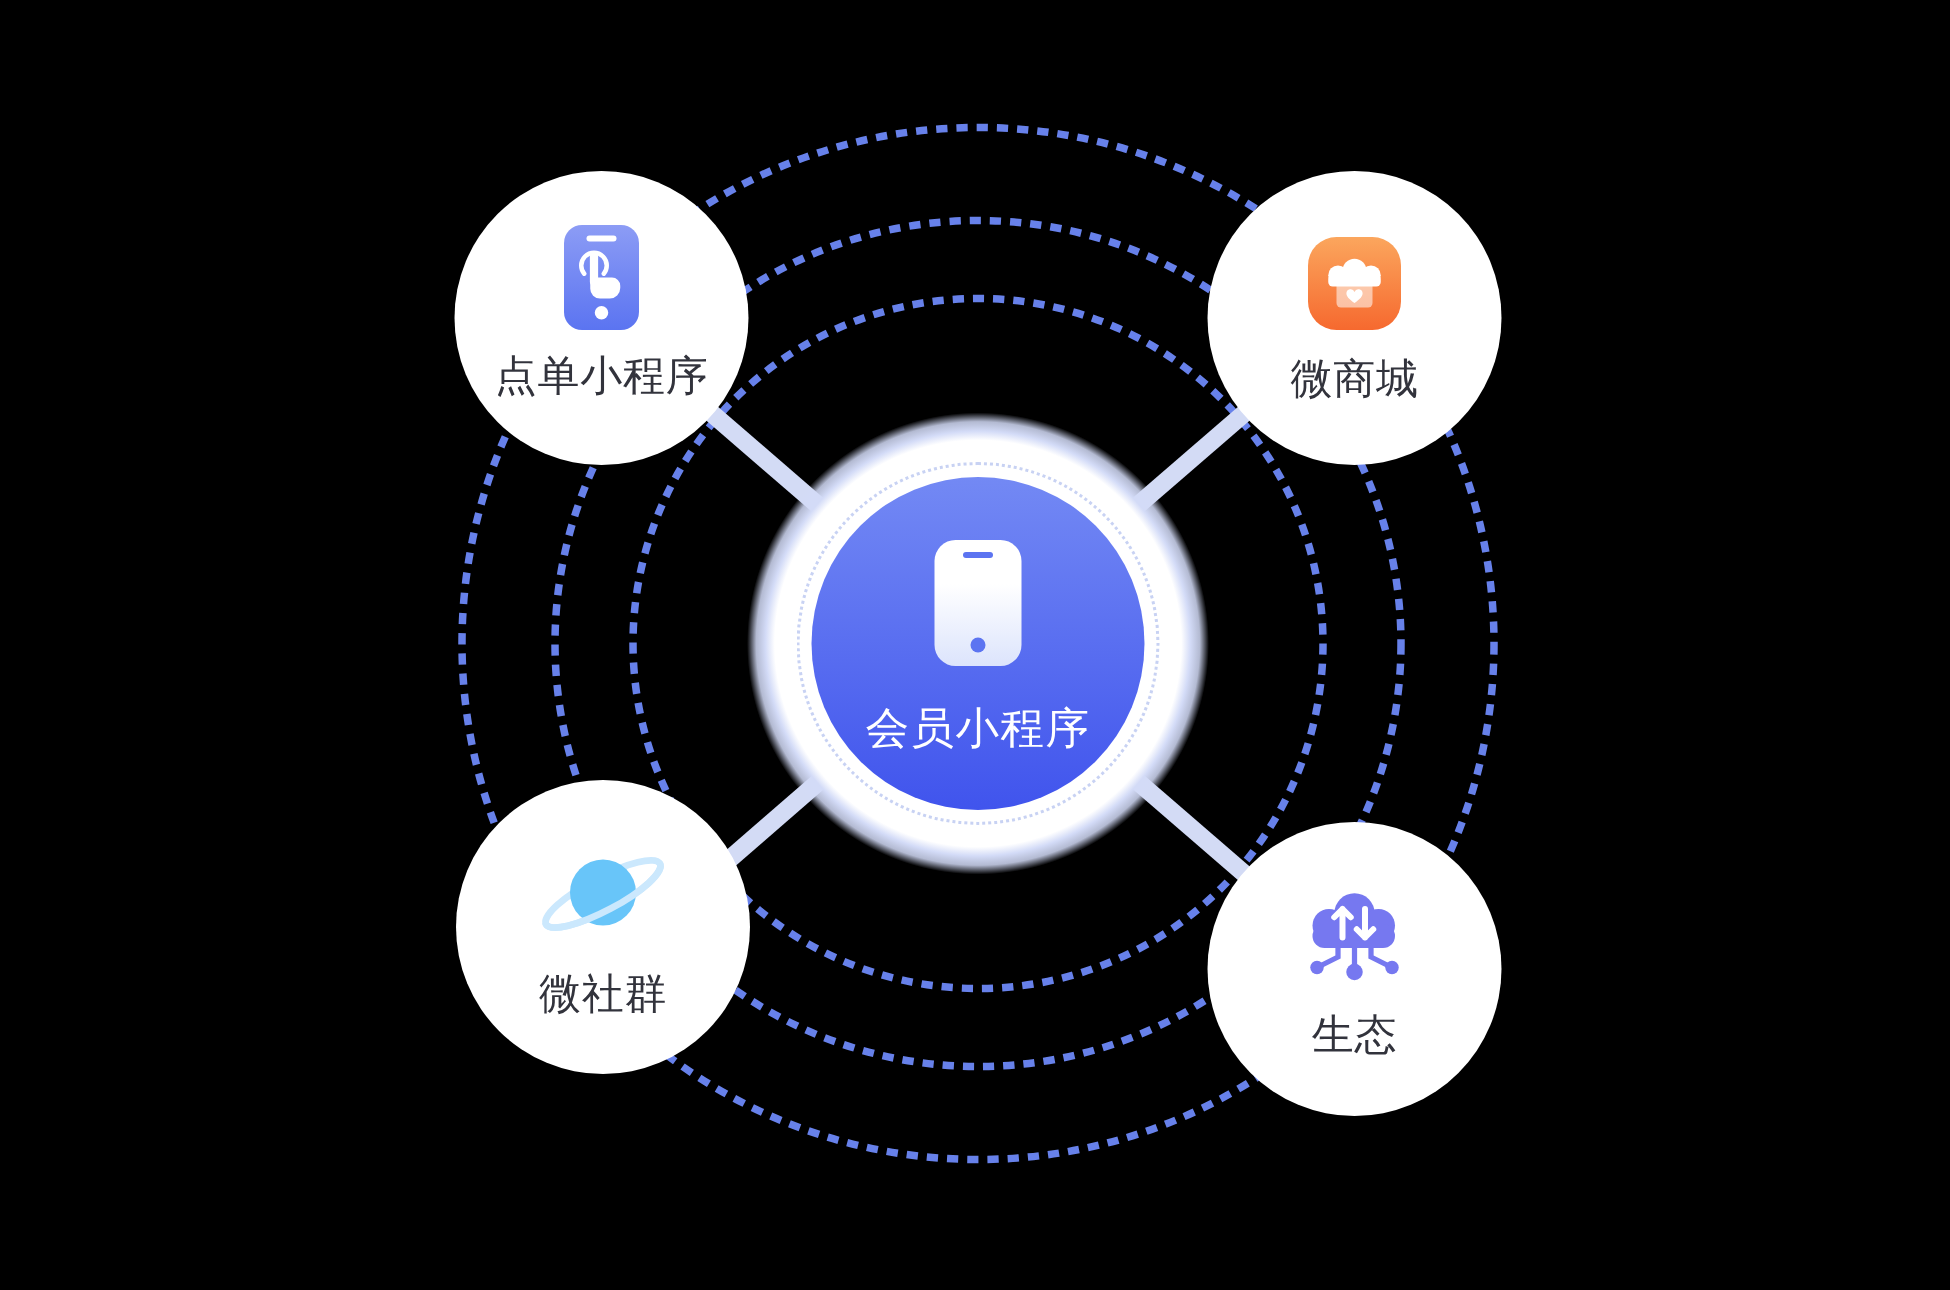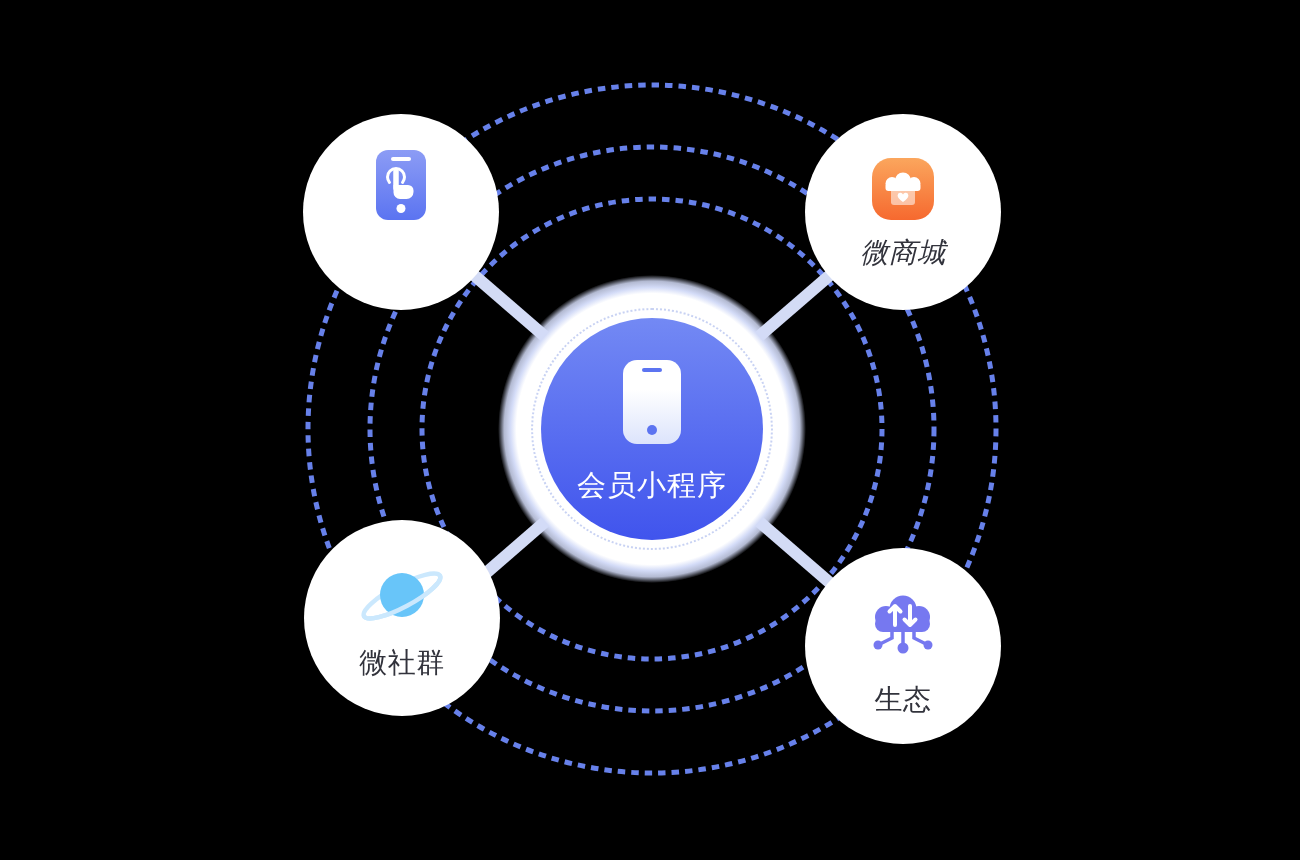--- a/index.html
+++ b/index.html
@@ -84,25 +84,25 @@
   .node-label {
     font-size: 28px;
     font-weight: 500;
     color: #32333c;
     letter-spacing: 0.5px;
     white-space: nowrap;
   }
   .node-tl .icon { margin-top: 36px; }
   .node-tl .node-label { margin-top: 12px; }
   .node-tr .icon { margin-top: 44px; }
-  .node-tr .node-label { margin-top: 14px; font-style: italic; }
+  .node-tr .node-label { margin-top: 14px; }
   .node-bl .icon { margin-top: 42px; }
   .node-bl .node-label { margin-top: 12px; }
   .node-br .icon { margin-top: 44px; }
-  .node-br .node-label { margin-top: 19px; }
+  .node-br .node-label { margin-top: 9px; }
   .icon { overflow: visible; display: block; }
 </style>
 </head>
 <body>
 
 <div class="canvas">
 
   <svg class="bg" viewBox="0 0 1300 860">
     <g fill="none" stroke="#6781EA" stroke-width="5" stroke-dasharray="7.5 6">
       <circle cx="652" cy="429" r="230"></circle>
@@ -136,20 +136,21 @@
             <stop offset="1" stop-color="#5B74F1"></stop>
         </linearGradient>
       </defs>
       <rect x="0" y="0" width="50" height="70" rx="12" fill="url(#g-phone)"></rect>
       <rect x="15" y="7" width="20" height="4" rx="2" fill="#fff"></rect>
       <circle cx="20" cy="27" r="8.5" fill="none" stroke="#fff" stroke-width="3" pathLength="360" stroke-dasharray="40 100 220" stroke-linecap="round"></circle>
       <path d="M20 21 V38" stroke="#fff" stroke-width="5.5" stroke-linecap="round" fill="none"></path>
       <path d="M17.5 35 h14.5 a5.5 5.5 0 0 1 5.5 5.5 v1.5 a7 7 0 0 1 -7 7 h-6.5 a6.5 6.5 0 0 1 -6.5 -6.5 z" fill="#fff"></path>
       <circle cx="25" cy="58.5" r="4.5" fill="#fff"></circle>
     </svg>
+    <div class="node-label">点单小程序</div>
   </div>
 
   <div class="node node-tr">
     <svg class="icon" width="62" height="62" viewBox="0 0 62 62">
       <defs>
         <linearGradient id="g-store" x1="0" y1="0" x2="0" y2="1">
           <stop offset="0" stop-color="#FBA65D"></stop>
             <stop offset="1" stop-color="#F6692F"></stop>
         </linearGradient>
       </defs>

